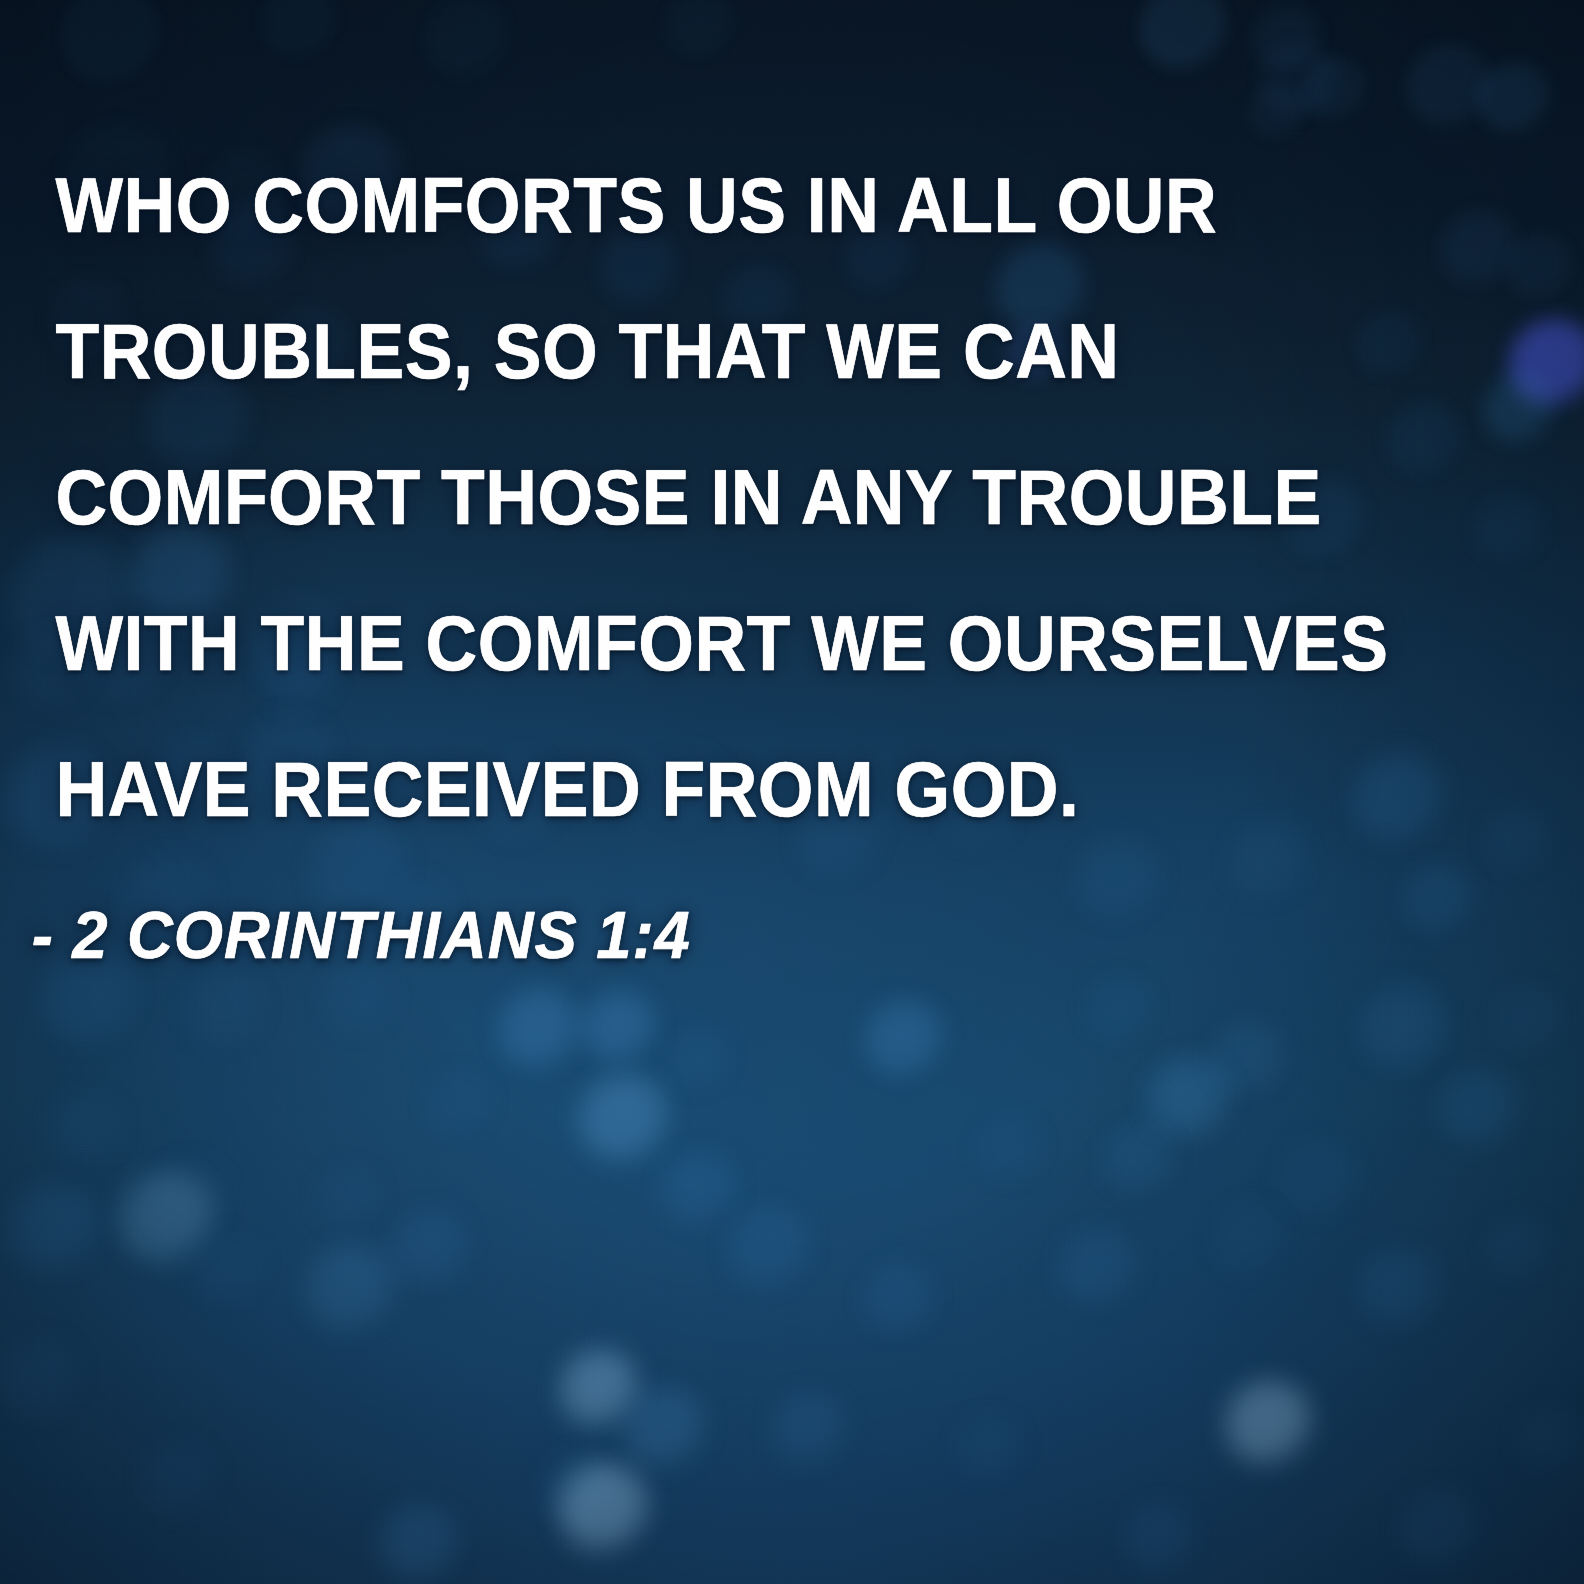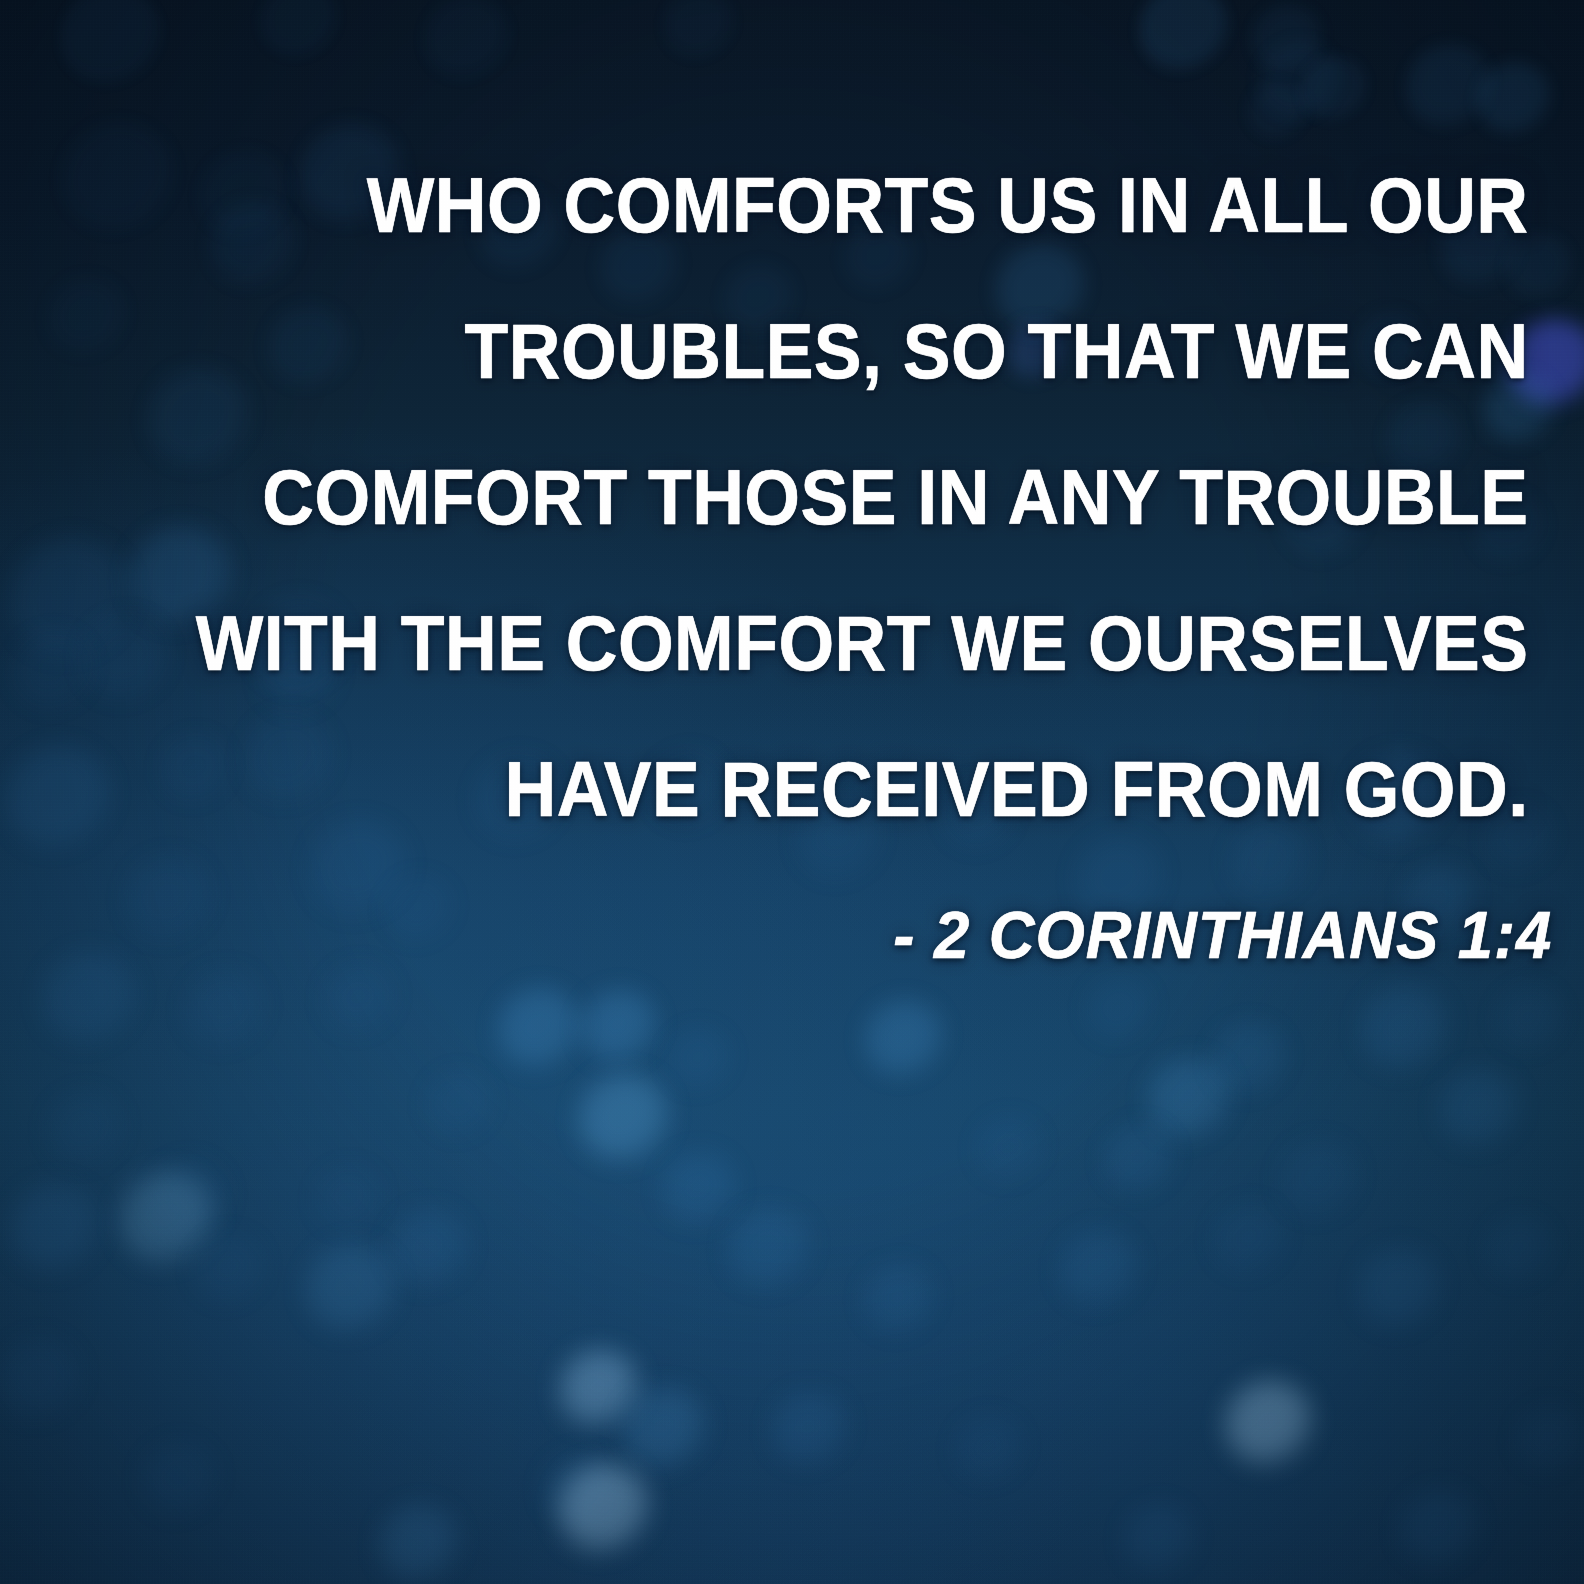--- a/index.html
+++ b/index.html
@@ -65,21 +65,21 @@
     pointer-events: none;
     will-change: transform;
   }
 
   
   #verse-block {
     position: absolute;
     left: 0;
     right: 0;
     top: 132px;
-    text-align: right;
+    text-align: left;
     pointer-events: none;
   }
   .vline {
     color: #ffffff;
     font-family: "Liberation Sans", sans-serif;
     font-weight: bold;
     font-size: 77px;
     line-height: 146px;
     letter-spacing: 0.5px;
     white-space: nowrap;

